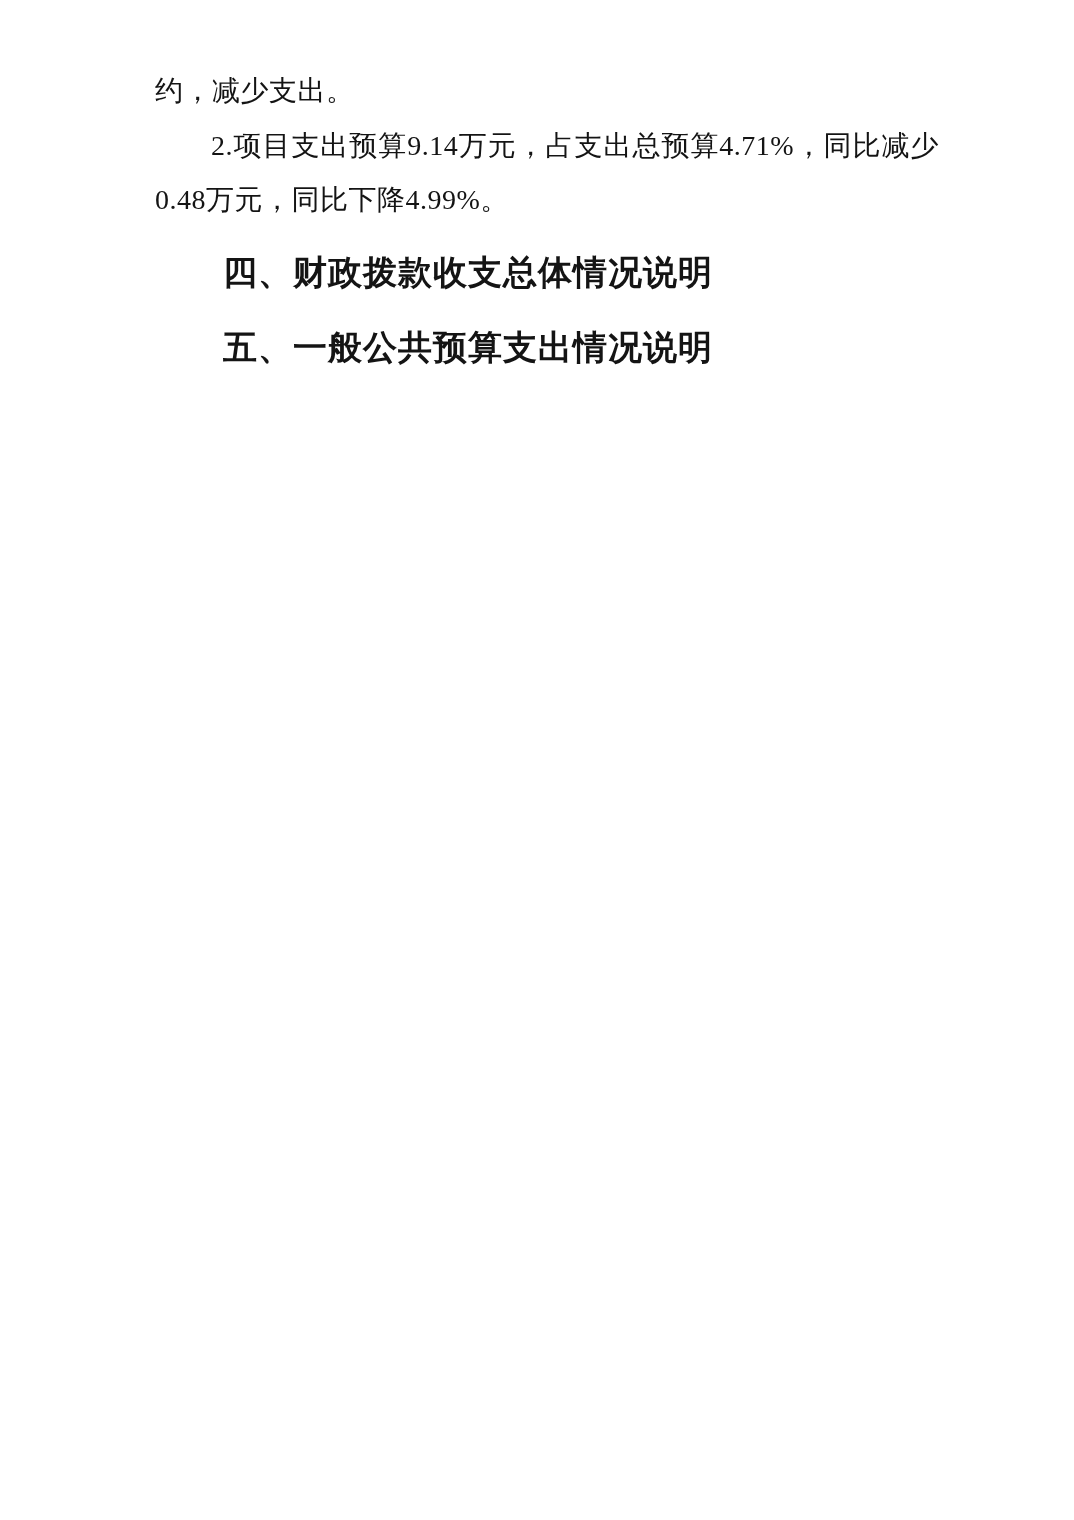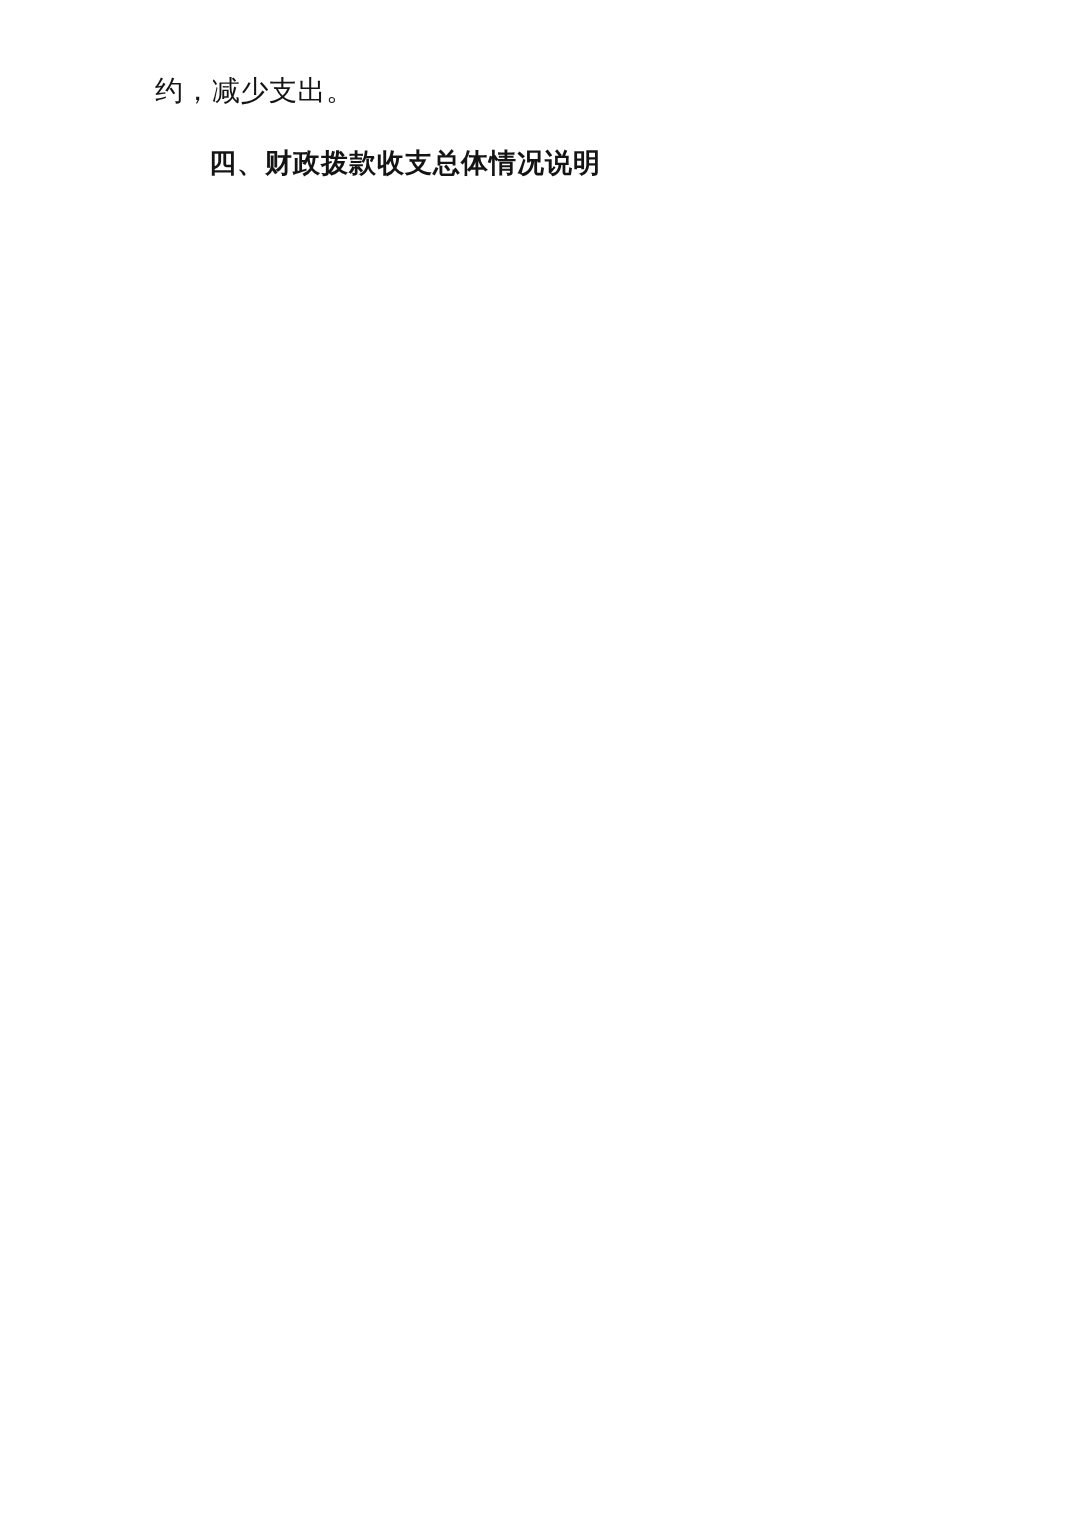--- a/index.html
+++ b/index.html
@@ -30,21 +30,21 @@
     text-justify: inter-ideograph;
     word-break: break-all;
     text-indent: 2em;
     letter-spacing: 0.5px;
   }
   .para.continued {
     text-indent: 0;
   }
   .heading {
     margin: 17px 0 21px 0;
-    font-size: 27px;
+    font-size: 34px;
     line-height: 54.5px;
     font-weight: bold;
     font-family: Liberation Sans, sans-serif;
     text-indent: 2em;
     letter-spacing: 1px;
   }
   .page-number {
     position: absolute;
     top: 1476px;
     left: 0;
@@ -56,16 +56,18 @@
     color: #141414;
     letter-spacing: 1px;
   }
 </style>
 </head>
 <body>
 
 <div class="doc-page">
   <div class="content">
     <p class="para continued">约，减少支出。</p>
+    <p class="para">2.项目支出预算9.14万元，占支出总预算4.71%，同比减少0.48万元，同比下降4.99%。</p>
     <h2 class="heading">四、财政拨款收支总体情况说明</h2>
+    <h2 class="heading">五、一般公共预算支出情况说明</h2>
   </div>
   <div class="page-number">- 3 -</div>
 </div>
 
 </body></html>

